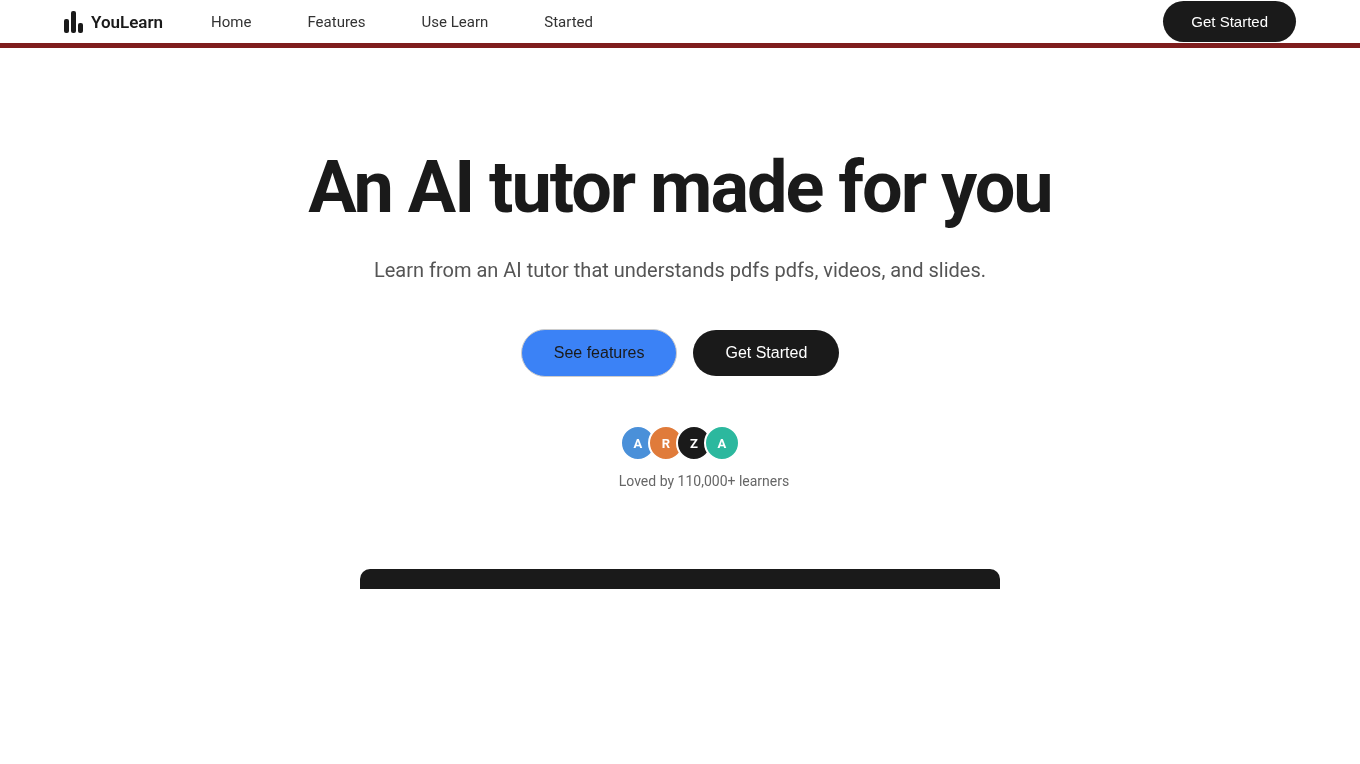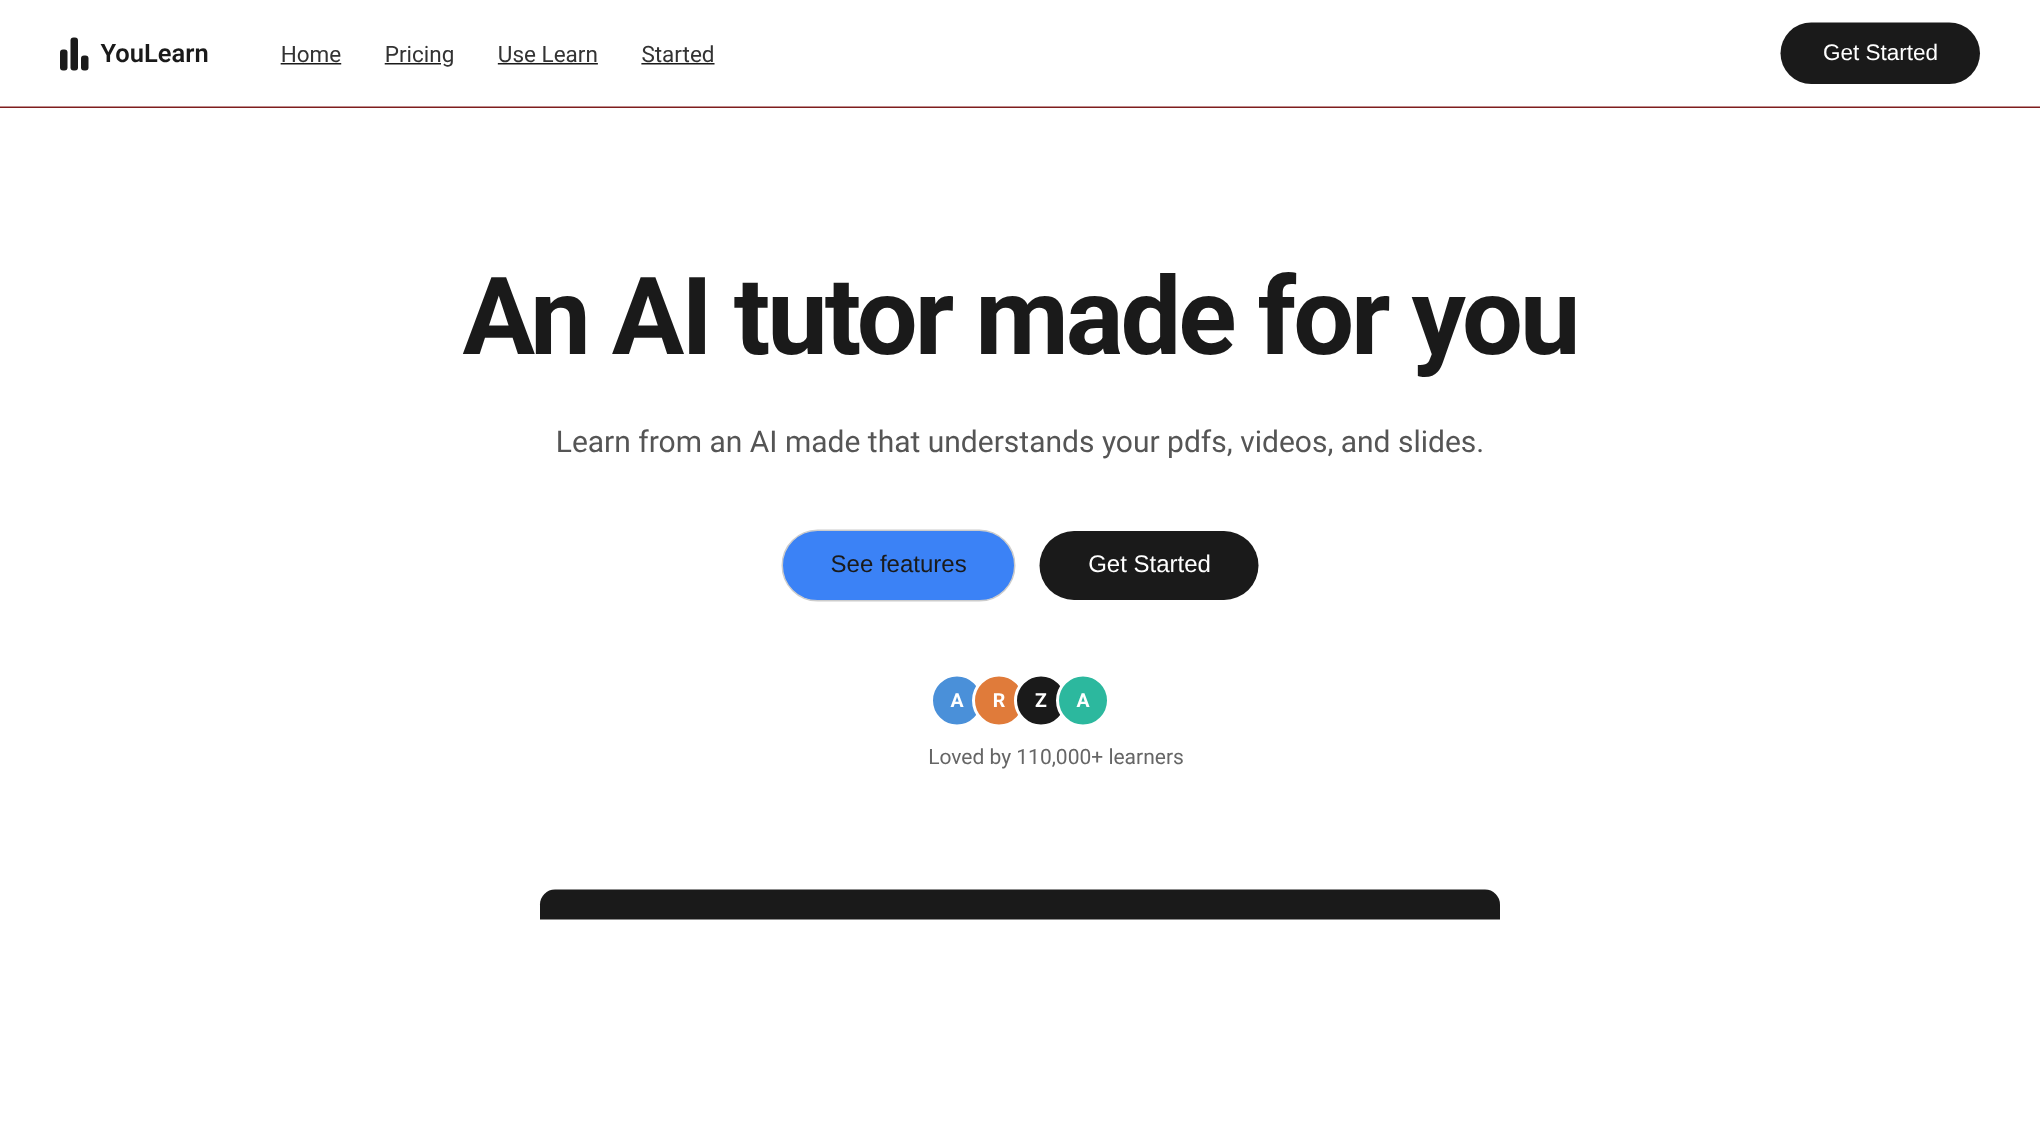--- a/index.html
+++ b/index.html
@@ -15,23 +15,23 @@
       width: 1360px;
       min-height: 764px;
       overflow-x: hidden;
     }
 
     
     nav {
       display: flex;
       align-items: center;
       justify-content: space-between;
-      padding: 0 40px;
-      height: 72px;
-      border-bottom: 1px solid #7f1d1d;
+      padding: 0 64px;
+      height: 48px;
+      border-bottom: 5px solid #7f1d1d;
       position: sticky;
       top: 0;
       background: #fff;
       z-index: 100;
     }
 
     .nav-left {
       display: flex;
       align-items: center;
       gap: 48px;
@@ -74,23 +74,22 @@
 
     .logo-text {
       font-size: 17px;
       font-weight: 600;
       color: #1a1a1a;
     }
 
     .nav-links {
       display: flex;
       align-items: center;
-      gap: 29px;
+      gap: 56px;
       list-style: none;
-      text-decoration: underline;
     }
 
     .nav-links a {
       text-decoration: none;
       color: #333;
       font-size: 15px;
       font-weight: 400;
     }
 
     .nav-cta {
@@ -230,37 +229,37 @@
         <div class="logo-bar logo-bar-3"></div>
       </div>
       <span class="logo-text">YouLearn</span>
     </a>
 
     <ul class="nav-links">
       <li>
         <a href="#">Home</a>
       </li>
       <li>
-        <a href="#">Pricing</a>
+        <a href="#">Features</a>
       </li>
       <li>
         <a href="#">Use Learn</a>
       </li>
       <li>
         <a href="#">Started</a>
       </li>
     </ul>
   </div>
 
   <button class="nav-cta">Get Started</button>
 </nav>
 
 <section class="hero">
   <h1 class="hero-title">An AI tutor made for you</h1>
-  <p class="hero-subtitle">Learn from an AI made that understands your pdfs, videos, and slides.</p>
+  <p class="hero-subtitle">Learn from an AI tutor that understands pdfs pdfs, videos, and slides.</p>
 
   <div class="hero-buttons">
     <button class="btn-outline">See features</button>
     <button class="btn-filled">Get Started</button>
   </div>
 
   <div class="social-proof">
     <div class="avatars">
       <div class="avatar avatar-a1">A</div>
       <div class="avatar avatar-r">R</div>

